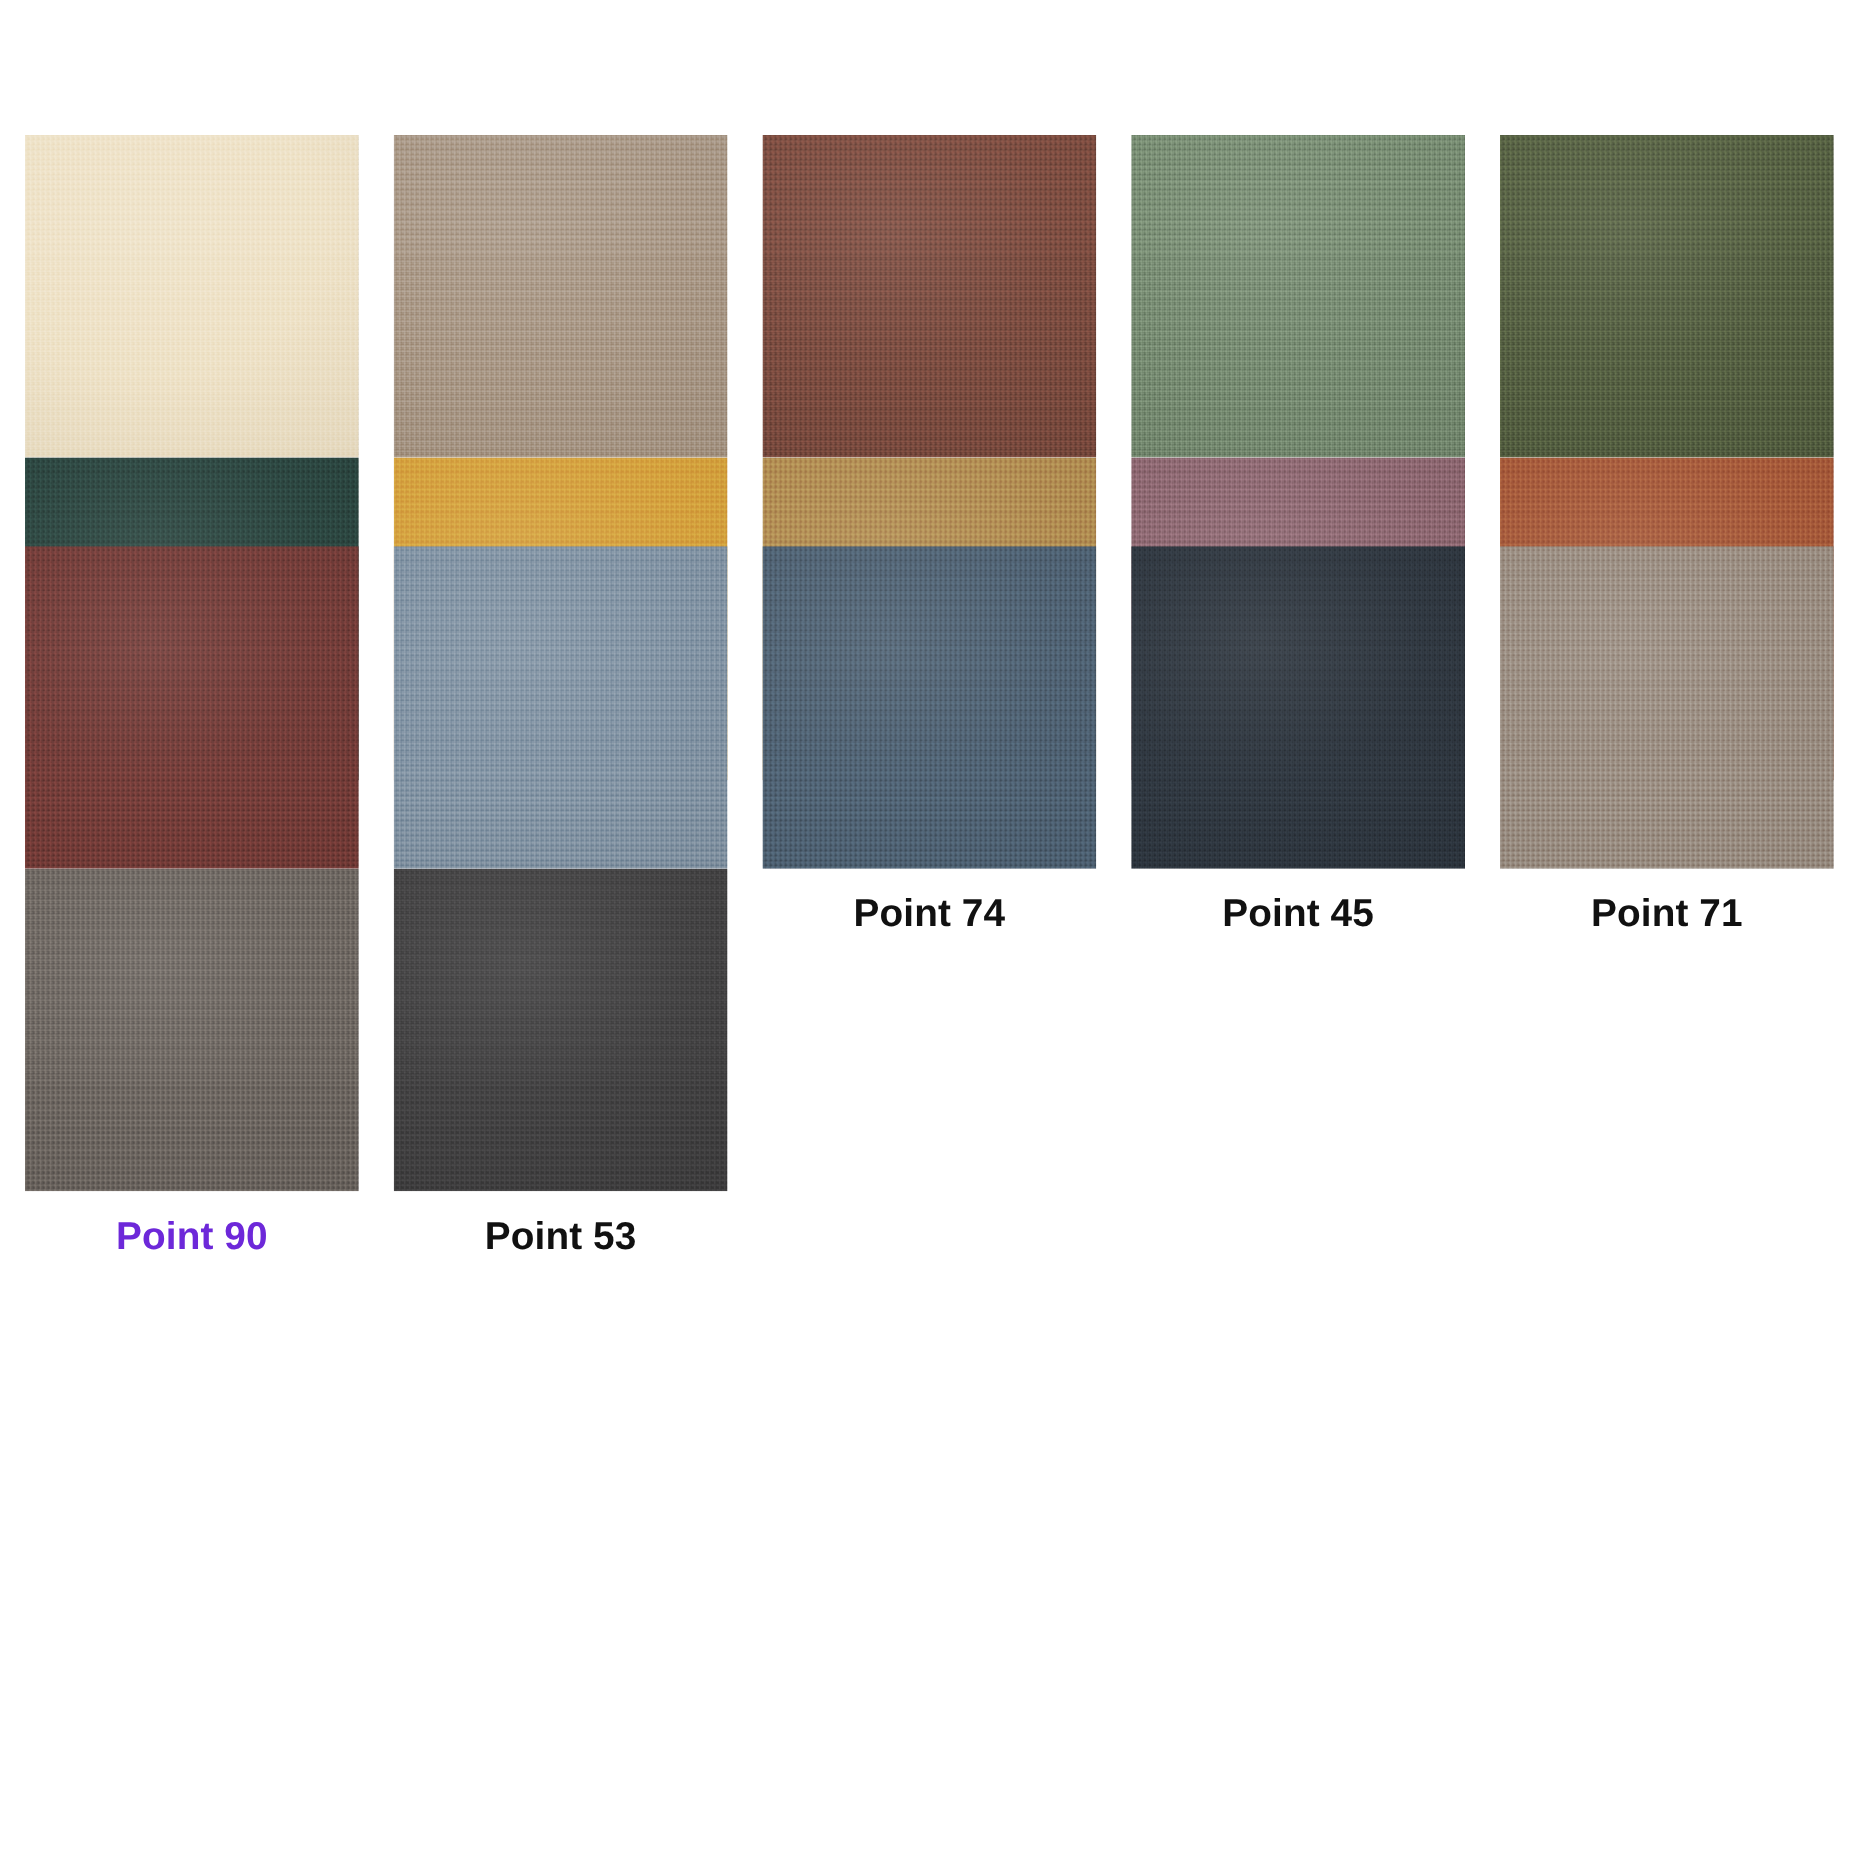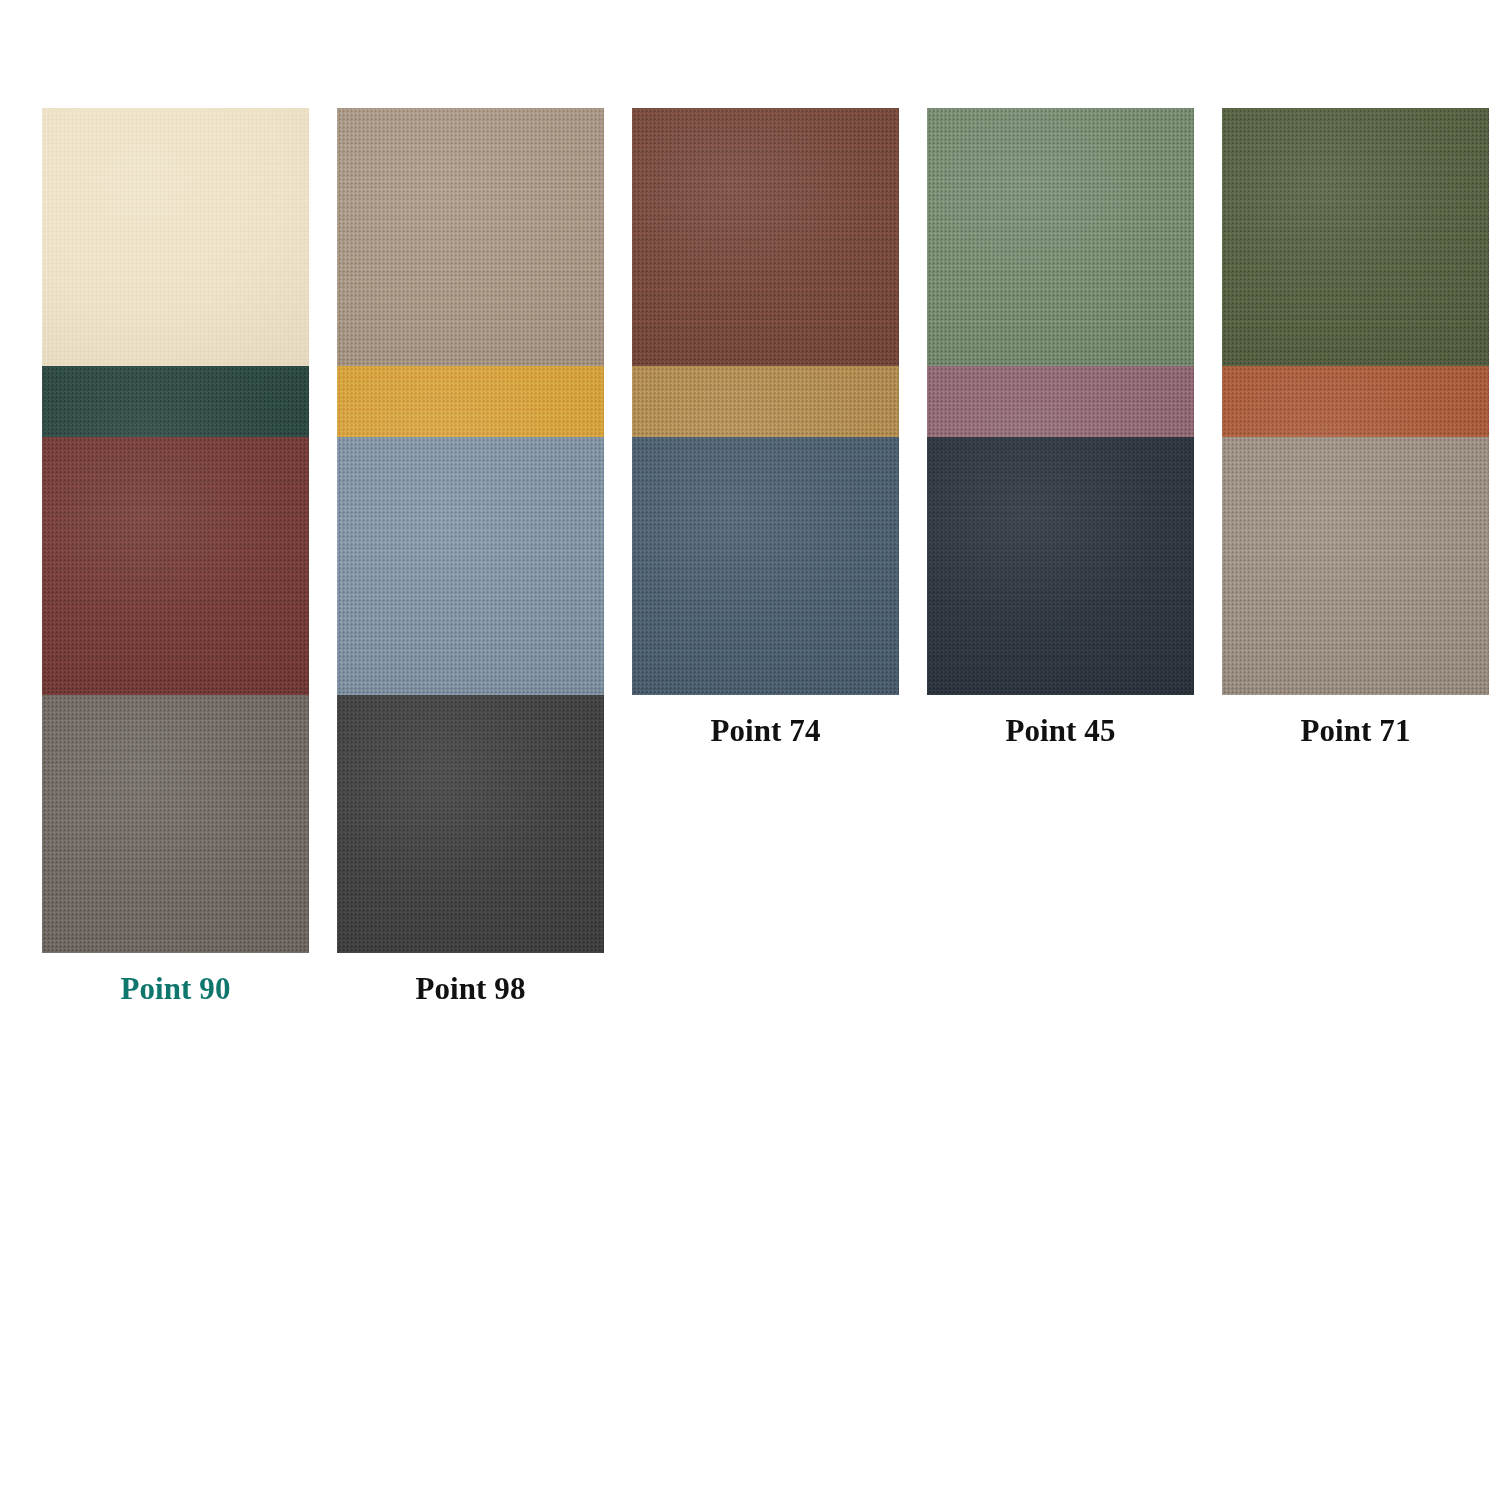--- a/index.html
+++ b/index.html
@@ -13,22 +13,21 @@
     font-family: "Liberation Sans", sans-serif;
     -webkit-font-smoothing: antialiased;
     overflow: hidden;
   }
 
   #palette-board {
     position: relative;
     width: 1500px;
     height: 1500px;
     box-sizing: border-box;
-    padding: 108px 0 0 42px;
-    font-family: Liberation Serif, serif;
+    padding: 108px 0 0 20px;
   }
 
   .swatch-grid {
     display: grid;
     grid-template-columns: repeat(5, 267px);
     grid-auto-rows: 258px 71px;
     column-gap: 28px;
     row-gap: 0;
     align-content: start;
   }
@@ -297,26 +296,26 @@
         <div class="swatch-label" style="color: rgb(17, 17, 17);">Point 71</div>
       </div>
       <div class="swatch-cell">
         <div class="swatch-chip">
           <div class="base" style="background-color: rgb(111, 104, 98);"></div>
           <div class="weave"></div>
           <div class="knots"></div>
           <div class="slub"></div>
           <div class="sheen"></div>
         </div>
-        <div class="swatch-label" style="color: #0f766e;">Point 90</div>
+        <div class="swatch-label" style="color: #6d28d9;">Point 90</div>
       </div>
       <div class="swatch-cell">
         <div class="swatch-chip">
           <div class="base" style="background-color: rgb(64, 63, 64);"></div>
           <div class="weave"></div>
           <div class="knots"></div>
           <div class="slub"></div>
           <div class="sheen"></div>
         </div>
-        <div class="swatch-label" style="color: rgb(17, 17, 17);">Point 98</div>
+        <div class="swatch-label" style="color: rgb(17, 17, 17);">Point 53</div>
       </div>
     </div>
 </div>
 
 </body></html>

